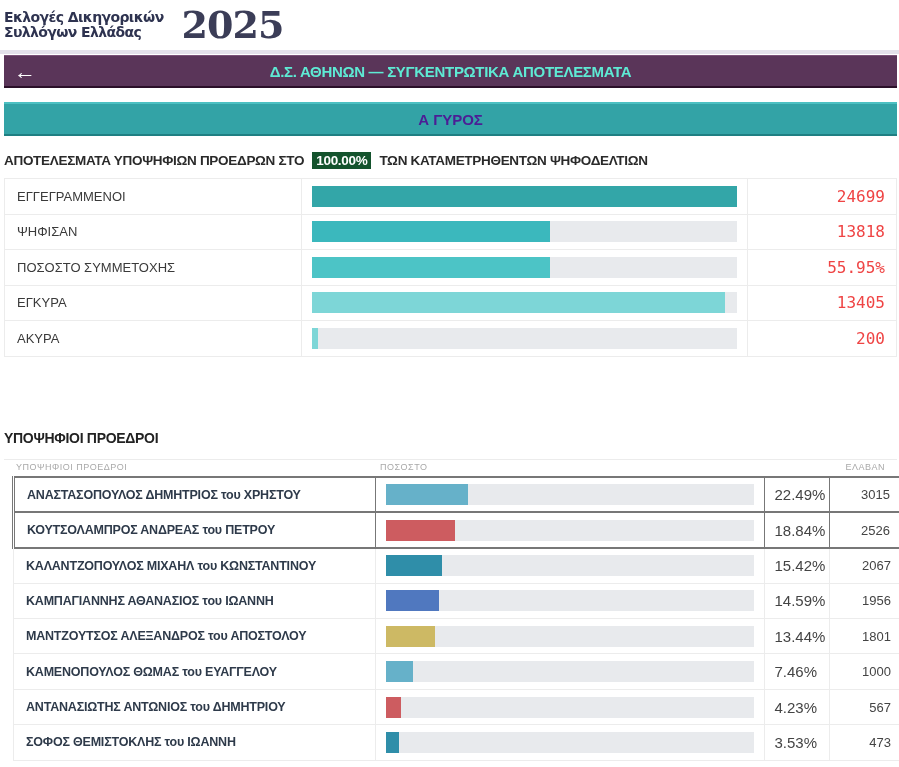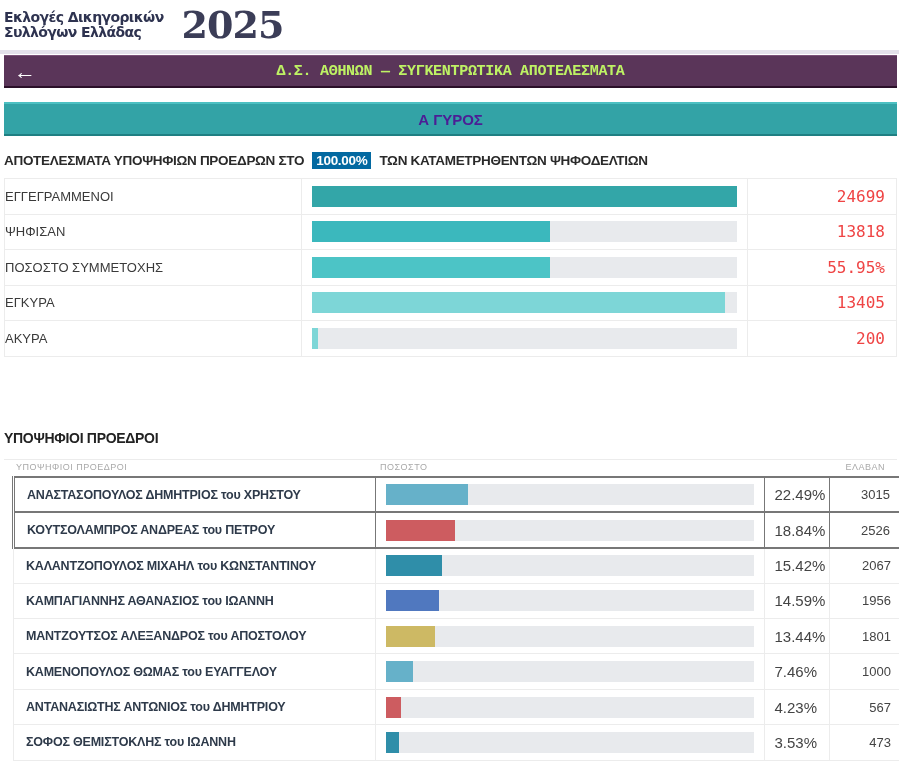--- a/index.html
+++ b/index.html
@@ -9,34 +9,34 @@
   
   .logo { position: absolute; left: 4px; top: 4px; height: 42px; display: flex; align-items: center; }
   .logo-text { font-family: "DejaVu Sans", sans-serif; font-weight: bold; font-size: 14px; line-height: 15px; color: #2e3350; letter-spacing: -0.6px; }
   .logo-year { font-family: "DejaVu Serif", serif; font-weight: bold; font-size: 38px; color: #3b3d57; margin-left: 18px; letter-spacing: -1px; line-height: 40px; }
 
   .top-band { position: absolute; left: 0; top: 50px; width: 899px; height: 4px; background: #e3e1ea; }
 
   
   .title-bar { position: absolute; left: 4px; top: 55px; width: 893px; height: 33px; background: #5a3559; border-top: 1px solid #7a5278; border-bottom: 2px solid #2b1029; display: flex; align-items: center; justify-content: center; }
   .title-bar .back { position: absolute; left: 10px; top: 3px; color: #ffffff; font-size: 22px; line-height: 26px; cursor: pointer; }
-  .title-bar .title { color: #bef264; font-weight: bold; font-size: 15px; letter-spacing: -0.3px; font-family: Liberation Mono, monospace; }
+  .title-bar .title { color: #5eead4; font-weight: bold; font-size: 15px; letter-spacing: -0.3px; }
 
   
   .round-bar { position: absolute; left: 4px; top: 102px; width: 893px; height: 34px; background: #33a3a6; border-top: 2px solid #4cc0c2; border-bottom: 2px solid #1f7f82; display: flex; align-items: center; justify-content: center; }
   .round-bar .label { color: #4c1d95; font-weight: bold; font-size: 15px; }
 
   
   .results-heading { position: absolute; left: 4px; top: 150px; height: 20px; display: flex; align-items: center; font-weight: bold; font-size: 13.5px; color: #2a2a2a; letter-spacing: -0.3px; }
-  .results-heading .pct-badge { background: #0369a1; color: #fff; padding: 1px 4px; margin: 0 8px; font-size: 13.5px; }
+  .results-heading .pct-badge { background: #14532d; color: #fff; padding: 1px 4px; margin: 0 8px; font-size: 13.5px; }
 
   
   .stats { position: absolute; left: 4px; top: 178px; width: 893px; border-collapse: collapse; }
   .stats td { border: 1px solid #ececec; height: 35.5px; }
-  .stats td.label { width: 298px; font-size: 13px; color: #3a3a3a; }
+  .stats td.label { width: 298px; padding-left: 12px; font-size: 13px; color: #3a3a3a; }
   .stats td.bar-cell { width: 446px; padding: 0 10px; }
   .stats td.value { width: 149px; text-align: right; padding-right: 11px; font-family: "DejaVu Sans Mono", monospace; font-size: 16px; color: #ef4444; }
   .bar-track { width: 425px; height: 21px; background: #e8eaed; position: relative; }
   .bar-fill { position: absolute; left: 0; top: 0; height: 100%; }
 
   
   .cand-heading { position: absolute; left: 4px; top: 430px; font-weight: bold; font-size: 14px; color: #222; letter-spacing: -0.3px; }
   .cand-header { position: absolute; left: 4px; top: 459px; width: 893px; height: 16px; border-top: 1px solid #ececec; font-size: 9px; color: #a9a9a9; letter-spacing: 0.5px; }
   .cand-header span { position: absolute; top: 2px; }
 

